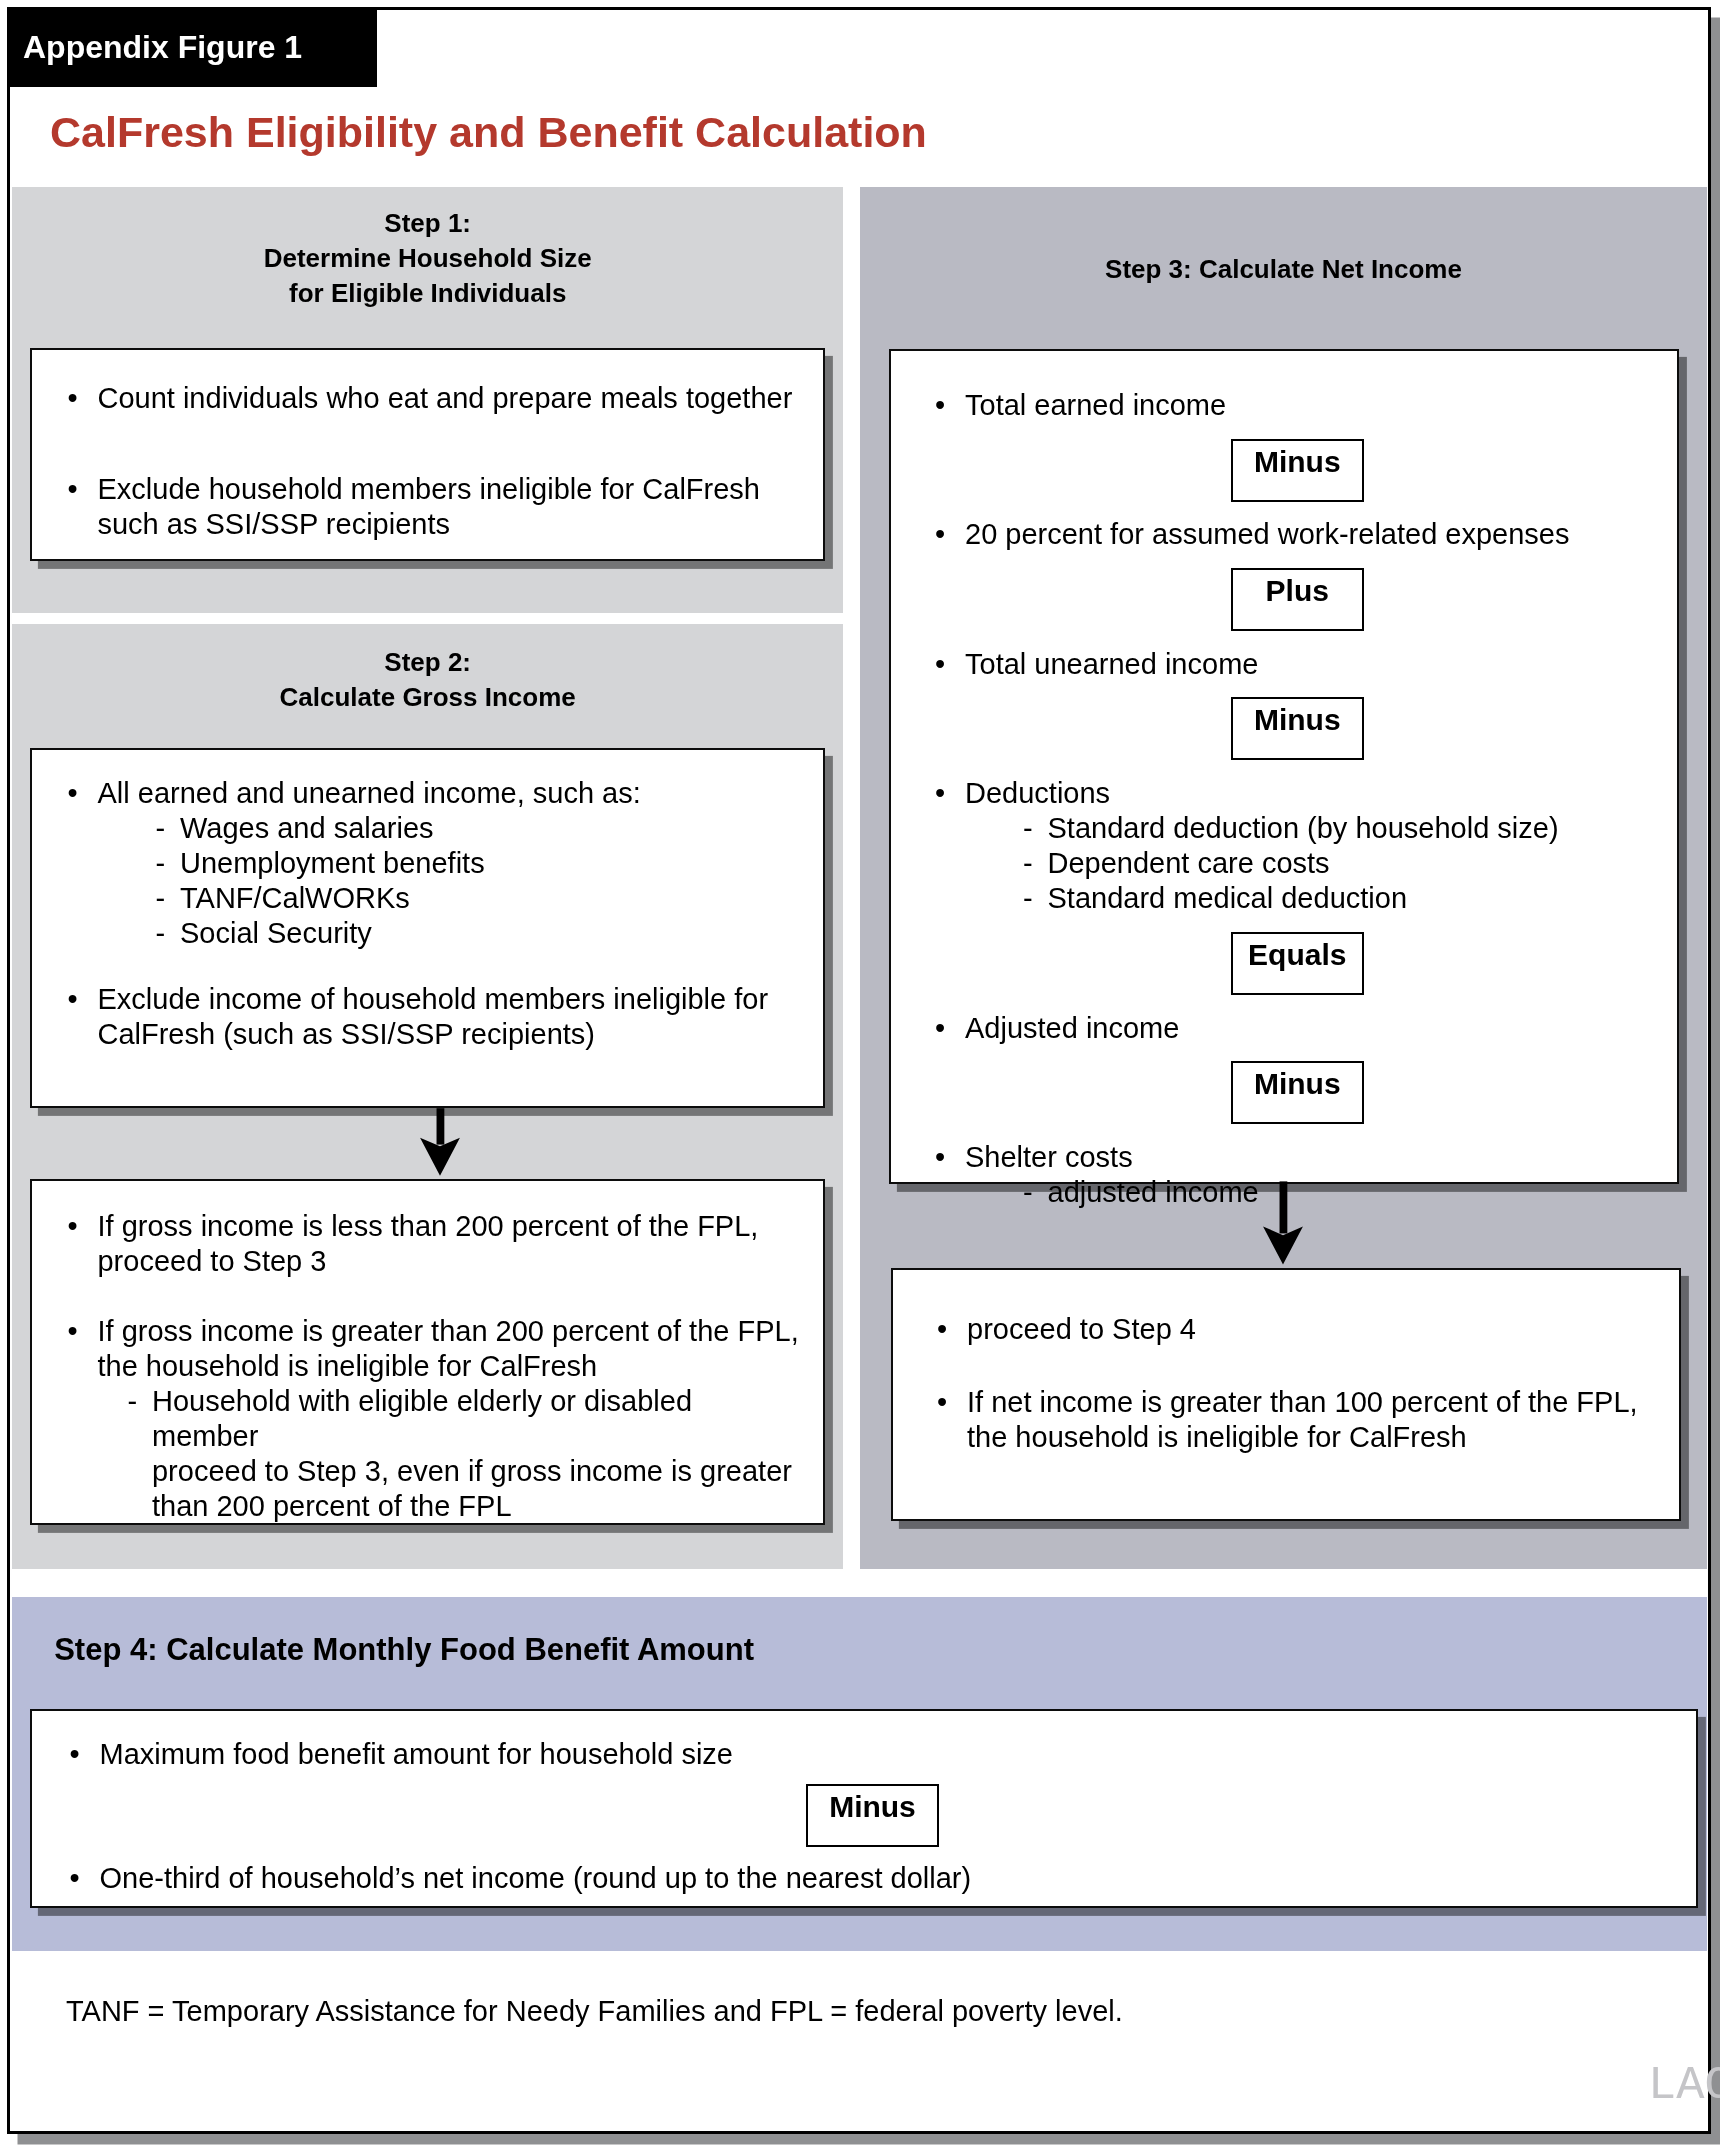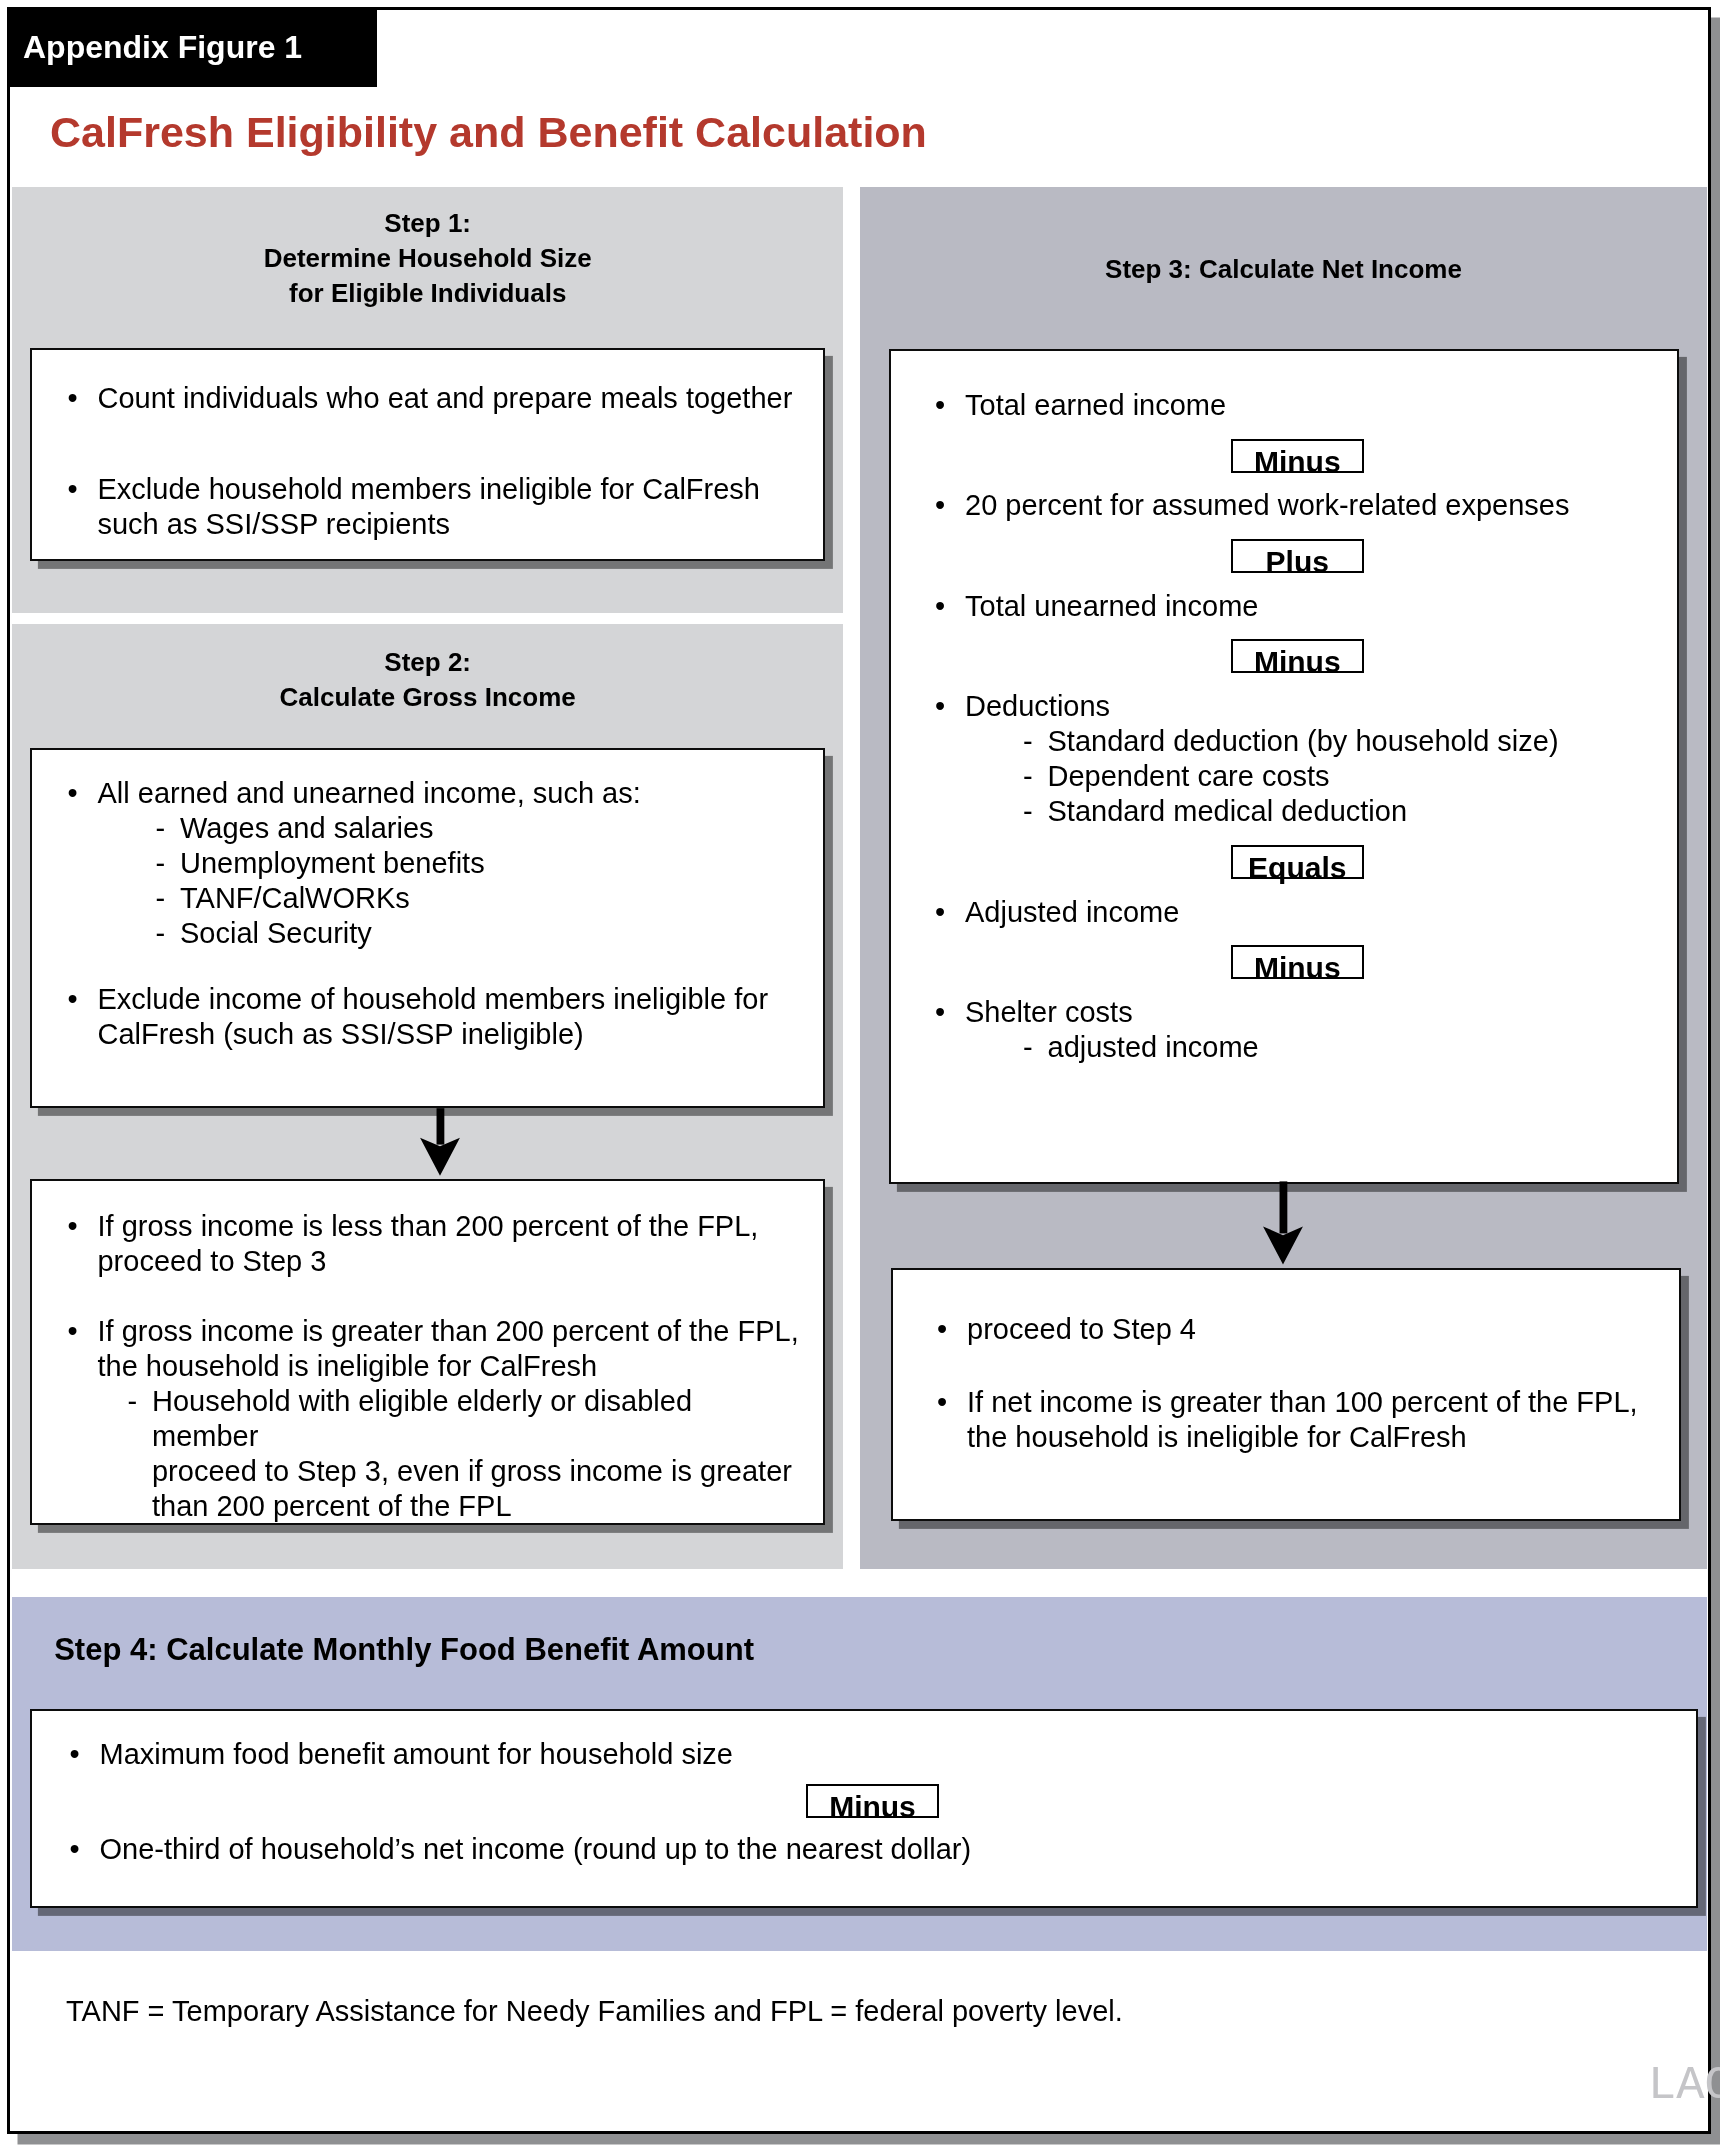--- a/index.html
+++ b/index.html
@@ -50,21 +50,21 @@
   .line{display:block;}
   .subs{padding-left:58px;}
   .sub{position:relative;padding-left:24.5px;}
   .sub .marker{position:absolute;left:0;top:0;}
   .sub-wide{margin-left:30px;}
   .mt36{margin-top:31px;}
   .mt40{margin-top:35px;}
   .mt44{margin-top:38px;}
   .mt64{margin-top:56px;}
   .op-box{
-    display:block;width:133px;height:34px;box-sizing:border-box;margin:14px auto;
+    display:block;width:133px;height:63px;box-sizing:border-box;margin:14px auto;
     background:#fff;border:2.6px solid #000;
     font-size:30px;font-weight:bold;text-align:center;line-height:42px;
   }
   .s3-stack .bullet{margin-top:15.7px;}
   .s3-stack .bullet:first-child{margin-top:0;}
   .s3-stack .op-box{margin:15.7px auto;}
   .s4-box .op-box{margin:12.2px auto 14px auto;}
   .arrow{position:absolute;z-index:3;}
   .arrow svg{display:block;}
   .arrow-left{left:402px;top:484px;}
@@ -133,21 +133,21 @@
           </div>
           <div class="sub">
             <span class="marker">-</span>
             <span class="line">Social Security</span>
           </div>
         </div>
       </div>
       <div class="bullet mt36">
         <span class="marker">•</span>
         <span class="line">Exclude income of household members ineligible for</span>
-        <span class="line">CalFresh (such as SSI/SSP ineligible)</span>
+        <span class="line">CalFresh (such as SSI/SSP recipients)</span>
       </div>
     </div>
 
     <div class="arrow arrow-left">
       <svg width="52" height="68" viewBox="0 0 60 78" xmlns="http://www.w3.org/2000/svg">
         <rect x="26" y="0" width="9" height="42" fill="#000"></rect>
         <path d="M7 34 L30 44 L53 34 L30 78 Z" fill="#000"></path>
       </svg>
     </div>
 

